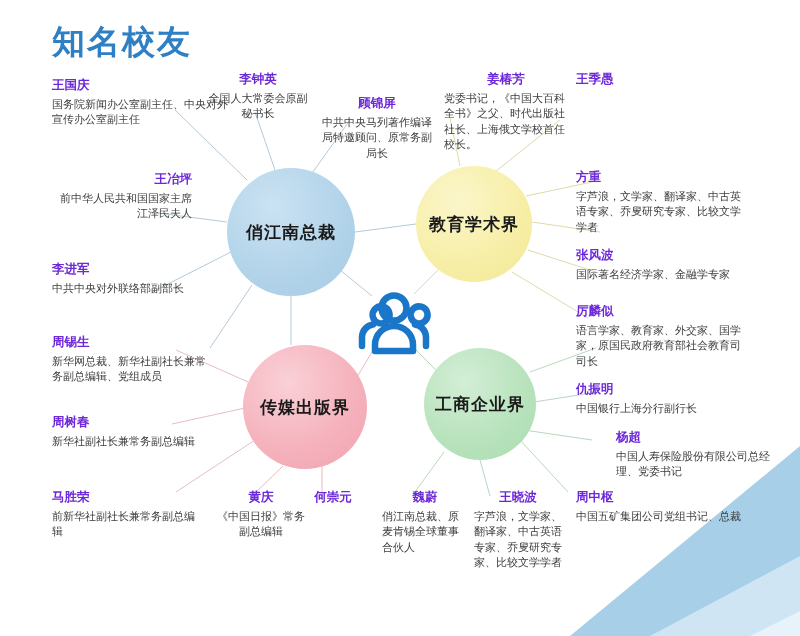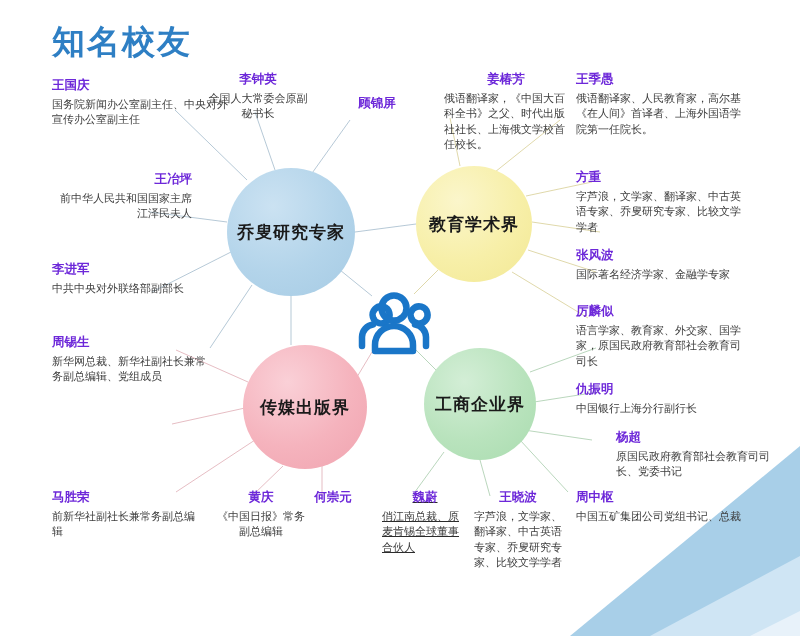--- a/index.html
+++ b/index.html
@@ -164,21 +164,21 @@
       <line x1="520" y1="440" x2="568" y2="492"></line>
       <line x1="534" y1="402" x2="598" y2="392"></line>
       <line x1="530" y1="372" x2="596" y2="348"></line>
       <line x1="524" y1="430" x2="592" y2="440"></line>
     </g>
   </svg>
 
   <div class="page-title">知名校友</div>
 
   <div class="bubble b-politics">
-    <span>乔叟研究专家</span>
+    <span>俏江南总裁</span>
   </div>
   <div class="bubble b-education">
     <span>教育学术界</span>
   </div>
   <div class="bubble b-media">
     <span>传媒出版界</span>
   </div>
   <div class="bubble b-business">
     <span>工商企业界</span>
   </div>
@@ -202,63 +202,67 @@
     <div class="edesc">国务院新闻办公室副主任、中央对外宣传办公室副主任</div>
   </div>
 
   <div class="entry centered" style="left:205px; top:72px; width:106px;">
     <div class="ename">李钟英</div>
     <div class="edesc">全国人大常委会原副秘书长</div>
   </div>
 
   <div class="entry centered" style="left:322px; top:72px; width:110px;margin-top:24px;">
     <div class="ename">顾锦屏</div>
+    <div class="edesc">中共中央马列著作编译局特邀顾问、原常务副局长</div>
   </div>
 
   <div class="entry" style="left:444px; top:72px; width:124px;">
     <div class="ename" style="text-align:center;">姜椿芳</div>
-    <div class="edesc">俄语翻译家，《中国大百科全书》之父、时代出版社社长、上海俄文学校首任校长。</div>
+    <div class="edesc">党委书记，《中国大百科全书》之父、时代出版社社长、上海俄文学校首任校长。</div>
   </div>
 
   <div class="entry" style="left:576px; top:72px; width:172px;">
     <div class="ename">王季愚</div>
-    <div class="edesc">俄语翻译家、人民教育家，高尔基《在人间》首译者、上海外国语学院第一任院长。</div>
   </div>
 
   <div class="entry" style="left:52px; top:172px; width:140px;text-align:right;">
     <div class="ename">王冶坪</div>
     <div class="edesc">前中华人民共和国国家主席江泽民夫人</div>
   </div>
 
   <div class="entry" style="left:52px; top:262px; width:160px;">
     <div class="ename">李进军</div>
     <div class="edesc">中共中央对外联络部副部长</div>
   </div>
 
   <div class="entry" style="left:52px; top:335px; width:160px;">
     <div class="ename">周锡生</div>
     <div class="edesc">新华网总裁、新华社副社长兼常务副总编辑、党组成员</div>
   </div>
 
+  <div class="entry" style="left:52px; top:415px; width:152px;">
+    <div class="ename">周树春</div>
+    <div class="edesc">新华社副社长兼常务副总编辑</div>
+  </div>
 
   <div class="entry centered" style="left:213px; top:490px; width:96px;">
     <div class="ename">黄庆</div>
     <div class="edesc">《中国日报》常务副总编辑</div>
   </div>
 
   <div class="entry" style="left:52px; top:490px; width:152px;">
     <div class="ename">马胜荣</div>
     <div class="edesc">前新华社副社长兼常务副总编辑</div>
   </div>
 
   <div class="entry centered" style="left:288px; top:490px; width:90px;">
     <div class="ename">何崇元</div>
   </div>
 
-  <div class="entry" style="left:382px; top:490px; width:86px;text-decoration:underline;">
+  <div class="entry" style="left:382px; top:490px; width:86px;">
     <div class="ename" style="text-align:center;">魏蔚</div>
     <div class="edesc">俏江南总裁、原麦肯锡全球董事合伙人</div>
   </div>
 
   <div class="entry" style="left:474px; top:490px; width:88px;">
     <div class="ename" style="text-align:center;">王晓波</div>
     <div class="edesc">字芦浪，文学家、翻译家、中古英语专家、乔叟研究专家、比较文学学者</div>
   </div>
 
   <div class="entry" style="left:576px; top:170px; width:168px;">
@@ -276,21 +280,21 @@
     <div class="edesc">语言学家、教育家、外交家、国学家，原国民政府教育部社会教育司司长</div>
   </div>
 
   <div class="entry" style="left:576px; top:382px; width:180px;">
     <div class="ename">仇振明</div>
     <div class="edesc">中国银行上海分行副行长</div>
   </div>
 
   <div class="entry" style="left:576px; top:430px; width:170px;margin-left:40px;">
     <div class="ename">杨超</div>
-    <div class="edesc">原国民政府教育部社会教育司司长、党委书记</div>
+    <div class="edesc">中国人寿保险股份有限公司总经理、党委书记</div>
   </div>
 
   <div class="entry" style="left:576px; top:490px; width:168px;">
     <div class="ename">周中枢</div>
     <div class="edesc">中国五矿集团公司党组书记、总裁</div>
   </div>
 
 </div>
 
 </body></html>

